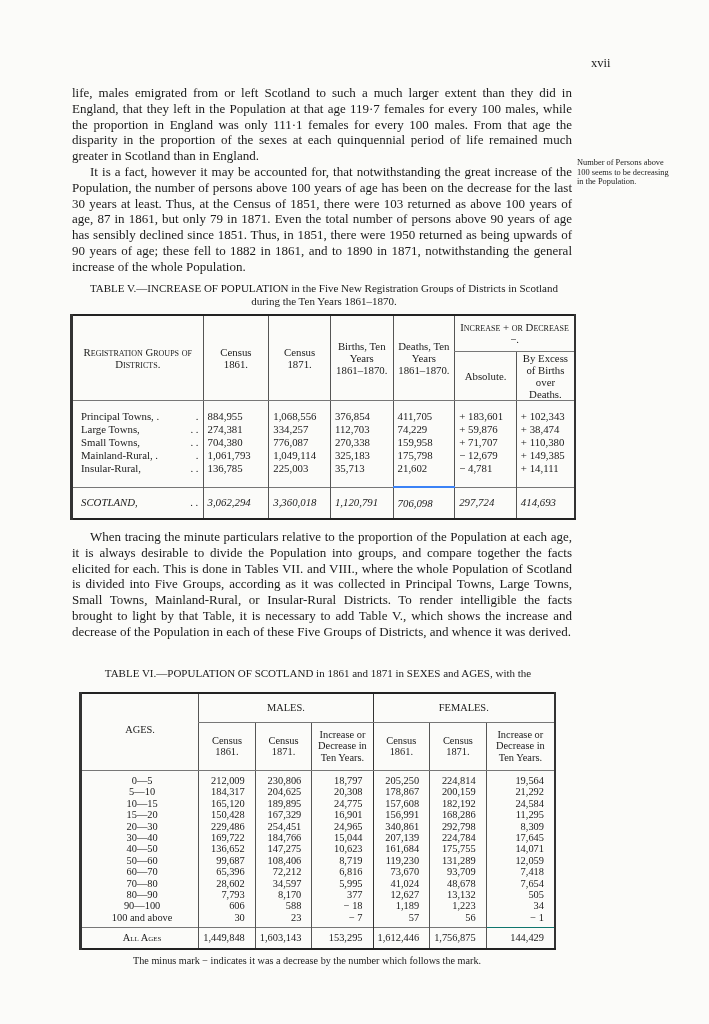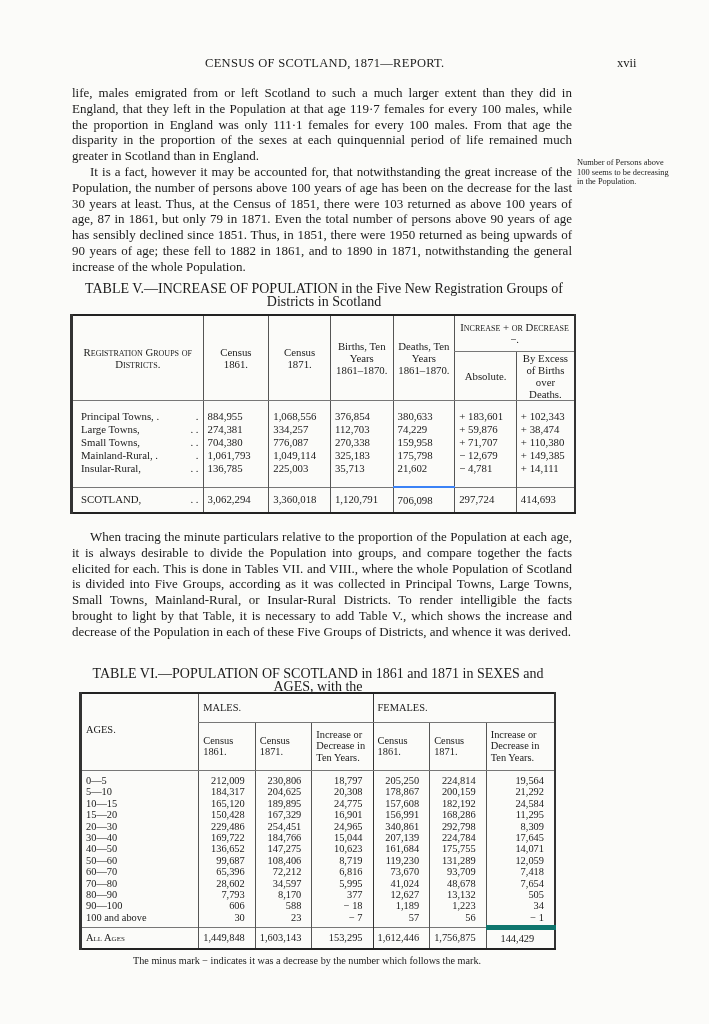--- a/index.html
+++ b/index.html
@@ -1,58 +1,58 @@
 <!DOCTYPE html>
 <html><head>
 <meta charset="utf-8">
 <style>
   html, body { margin:0; padding:0; background:#fbfbf9; }
   body { width:709px; height:1024px; position:relative; overflow:hidden;
          font-family:"Liberation Serif","DejaVu Serif",serif; color:#1a1a1a; }
   .abs { position:absolute; }
   .running-head { top:56px; left:0; width:709px; height:16px; font-size:12.5px; }
   .running-head .title { position:absolute; left:205px; top:0; letter-spacing:0.3px; }
-  .running-head .folio { position:absolute; left:617px; top:0;text-align:center; }
+  .running-head .folio { position:absolute; left:591px; top:0;text-align:center; }
   .para { position:absolute; left:72px; width:500px; font-size:13px; line-height:15.8px; text-align:justify; }
   .para p { margin:0; }
   .para p.indent { text-indent:18px; }
   .margin-note { position:absolute; left:577px; top:158px; width:100px; font-size:8.4px; line-height:9.6px; }
-  .table-title { position:absolute; font-size:14px; text-align:center; line-height:13px; }
+  .table-title { position:absolute; font-size:11px; text-align:center; line-height:13px; }
   .sc { font-variant:small-caps; }
   table.t { position:absolute; border-collapse:collapse; font-size:10.8px; }
   table.t td, table.t th { font-weight:normal; padding:0 4px; }
   table.t5 { left:70px; top:314px; width:506px; border-top:2px solid #222; border-bottom:2px solid #222; border-left:3px solid #333; border-right:2px solid #333; }
   table.t5 th { border-left:1px solid #555; text-align:center; vertical-align:middle; line-height:12px; }
   table.t5 .vl { border-left:1px solid #555; }
   table.t5 td { text-align:left; line-height:13px; }
   table.t5 td.name { text-align:left; padding-left:8px; }
   table.t5 .hdr-bottom th { border-bottom:1px solid #777; }
   table.t6 { left:79px; top:692px; width:477px; border-top:2px solid #222; border-bottom:2px solid #222; border-left:3px solid #333; border-right:2px solid #333; font-size:10.4px; }
-  table.t6 th { border-left:1px solid #555; text-align:left; vertical-align:middle; line-height:11.5px; }
+  table.t6 th { border-left:1px solid #555; text-align:center; vertical-align:middle; line-height:11.5px; }
   table.t6 td { text-align:right; line-height:11.4px; border-left:1px solid #555; padding-right:10px; }
-  table.t6 td.age { text-align:left; border-left:none; padding-right:0; }
+  table.t6 td.age { text-align:center; border-left:none; padding-right:0; }
   .footnote { position:absolute; left:133px; top:955px; font-size:10.2px; }
 </style>
 </head>
 <body>
 
 <div class="abs running-head">
-  <span class="title">CENSUS OF SCOTLAND, 1871—REPORT.</span>
   <span class="folio">xvii</span>
 </div>
 
 <div class="para" style="top:85px;">
   <p>life, males emigrated from or left Scotland to such a much larger extent than they did in England, that they left in the Population at that age 119·7 females for every 100 males, while the proportion in England was only 111·1 females for every 100 males. From that age the disparity in the proportion of the sexes at each quinquennial period of life remained much greater in Scotland than in England.</p>
   <p class="indent">It is a fact, however it may be accounted for, that notwithstanding the great increase of the Population, the number of persons above 100 years of age has been on the decrease for the last 30 years at least. Thus, at the Census of 1851, there were 103 returned as above 100 years of age, 87 in 1861, but only 79 in 1871. Even the total number of persons above 90 years of age has sensibly declined since 1851. Thus, in 1851, there were 1950 returned as being upwards of 90 years of age; these fell to 1882 in 1861, and to 1890 in 1871, notwithstanding the general increase of the whole Population.</p>
 </div>
 
 <div class="margin-note">Number of Persons above 100 seems to be decreasing in the Population.</div>
 
 <div class="table-title" style="left:70px; top:282px; width:508px;">
   <div>TABLE V.—INCREASE OF POPULATION in the Five New Registration Groups of Districts in Scotland</div>
+  <div>during the Ten Years 1861–1870.</div>
 </div>
 
 <table class="t t5">
   <colgroup>
     <col style="width:128px">
       <col style="width:64px">
       <col style="width:60px">
       <col style="width:61px">
       <col style="width:60px">
       <col style="width:60px">
@@ -80,21 +80,21 @@
         <td class="vl"></td>
         <td class="vl"></td>
         <td class="vl"></td>
         <td class="vl"></td>
       </tr>
       <tr>
         <td class="name"><span>Principal Towns, .</span><span style="float:right">.</span></td>
         <td class="vl">884,955</td>
         <td class="vl">1,068,556</td>
         <td class="vl">376,854</td>
-        <td class="vl">380,633</td>
+        <td class="vl">411,705</td>
         <td class="vl">+ 183,601</td>
         <td class="vl">+ 102,343</td>
       </tr>
       <tr>
         <td class="name"><span>Large Towns,</span><span style="float:right">. .</span></td>
         <td class="vl">274,381</td>
         <td class="vl">334,257</td>
         <td class="vl">112,703</td>
         <td class="vl">74,229</td>
         <td class="vl">+ 59,876</td>
@@ -129,37 +129,37 @@
       </tr>
       <tr style="height: 12px;">
         <td style="border-left:none"></td>
         <td class="vl"></td>
         <td class="vl"></td>
         <td class="vl"></td>
         <td class="vl"></td>
         <td class="vl"></td>
         <td class="vl"></td>
       </tr>
-      <tr style="height: 26px;">
+      <tr style="height: 32px; font-style: italic;">
         <td class="name" style="border-top:1px solid #777"><span>SCOTLAND,</span><span style="float:right">. .</span></td>
         <td class="vl" style="border-top:1px solid #777">3,062,294</td>
         <td class="vl" style="border-top:1px solid #777">3,360,018</td>
         <td class="vl" style="border-top:1px solid #777">1,120,791</td>
         <td class="vl" style="border-top:2px solid #3b82f6">706,098</td>
         <td class="vl" style="border-top:1px solid #777">297,724</td>
         <td class="vl" style="border-top:1px solid #777">414,693</td>
       </tr>
     </tbody>
 </table>
 
 <div class="para" style="top:529px;">
   <p class="indent">When tracing the minute particulars relative to the proportion of the Population at each age, it is always desirable to divide the Population into groups, and compare together the facts elicited for each. This is done in Tables VII. and VIII., where the whole Population of Scotland is divided into Five Groups, according as it was collected in Principal Towns, Large Towns, Small Towns, Mainland-Rural, or Insular-Rural Districts. To render intelligible the facts brought to light by that Table, it is necessary to add Table V., which shows the increase and decrease of the Population in each of these Five Groups of Districts, and whence it was derived.</p>
 </div>
 
-<div class="table-title" style="left:80px; top:667px; width:476px; font-size:14px;">
+<div class="table-title" style="left:80px; top:667px; width:476px; font-size:11px;">
   <div>TABLE VI.—POPULATION OF SCOTLAND in 1861 and 1871 in SEXES and AGES, with the</div>
 </div>
 
 <table class="t t6">
   <colgroup>
     <col style="width:123px">
       <col style="width:56px">
       <col style="width:55px">
       <col style="width:62px">
       <col style="width:56px">
@@ -317,18 +317,18 @@
         <td></td>
         <td></td>
       </tr>
       <tr style="height: 22px;">
         <td class="age sc" style="border-top:1px solid #777">All Ages</td>
         <td style="border-top:1px solid #777;">1,449,848</td>
         <td style="border-top:1px solid #777;">1,603,143</td>
         <td style="border-top:1px solid #777;">153,295</td>
         <td style="border-top:1px solid #777;border-left:1.5px solid #333">1,612,446</td>
         <td style="border-top:1px solid #777;">1,756,875</td>
-        <td style="border-top:5px solid #0f766e;text-align:center;">144,429</td>
+        <td style="border-top:1px solid #0f766e;">144,429</td>
       </tr>
     </tbody>
 </table>
 
 <div class="footnote">The minus mark − indicates it was a decrease by the number which follows the mark.</div>
 
 </body></html>

